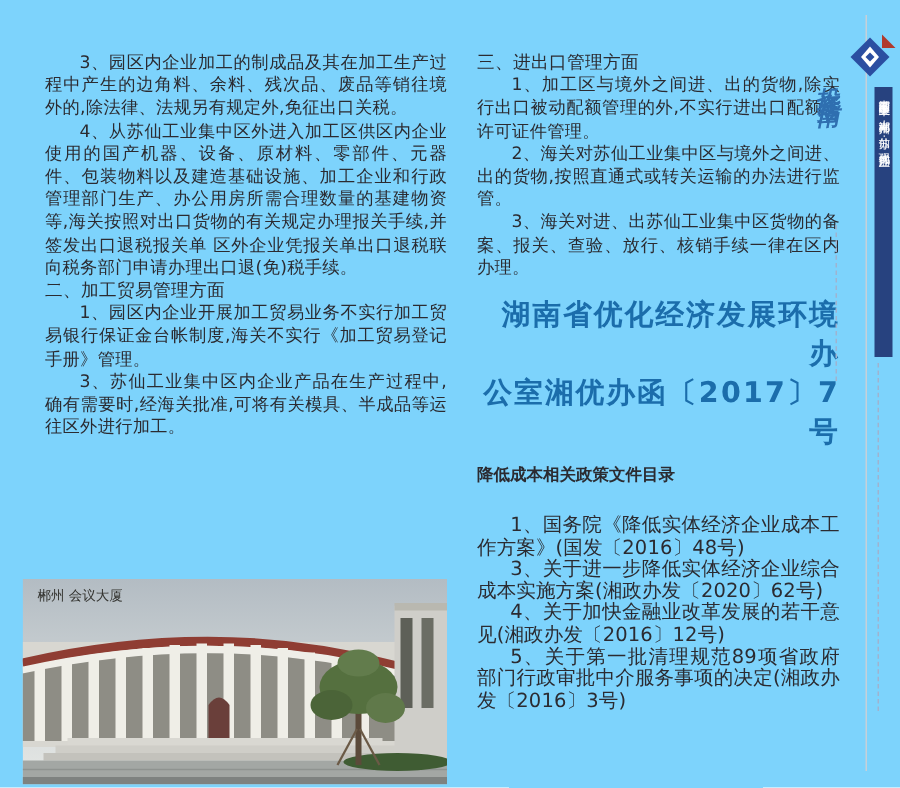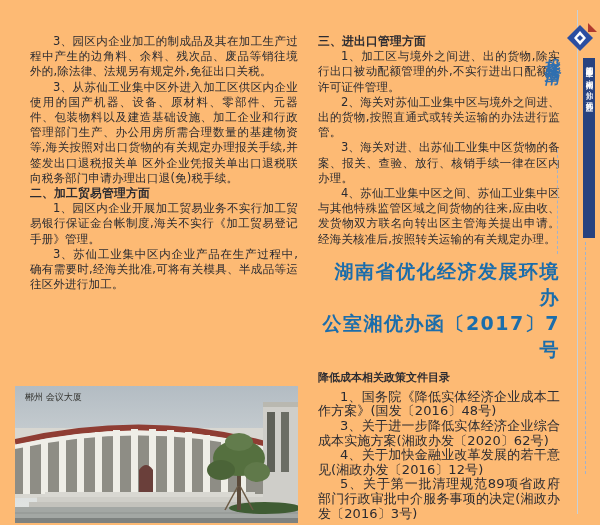--- a/index.html
+++ b/index.html
@@ -1,30 +1,30 @@
 <!DOCTYPE html>
 <html><head>
 <meta charset="utf-8">
 <style>
   html,body{margin:0;padding:0;background:#ffffff;}
   .page{
-    position:relative;width:600px;height:525px;background:#fdba74;overflow:hidden;
+    position:relative;width:600px;height:525px;background:#7dd3fc;overflow:hidden;
     font-family:"DejaVu Sans",sans-serif;color:#2b2b31;
   }
   
   .left-col{position:absolute;left:30px;top:34px;width:268px;}
   .right-col{position:absolute;left:318px;top:34px;width:242px;}
   .para{margin:0;font-size:11.5px;line-height:15.2px;text-align:justify;text-indent:2em;
         font-weight:500;letter-spacing:.2px;}
-  .sec-header{margin:0;font-size:11.8px;line-height:15.2px;font-weight:bold;text-indent:0;
+  .sec-header{margin:0;font-size:11.8px;line-height:15.2px;font-weight:normal;text-indent:0;
         letter-spacing:.2px;}
   .notice-title{margin:11px 0 0 0;color:#1b6dab;font-size:19px;line-height:26px;
         font-weight:bold;letter-spacing:1.5px;}
   .notice-title span{display:block;text-align:right;}
-  .catalog-heading{margin:9px 0 5px 0;font-size:11px;line-height:14px;font-weight:bold;}
+  .catalog-heading{margin:9px 0 20px 0;font-size:11px;line-height:14px;font-weight:bold;}
   .catalog-item{margin:0;font-size:13px;line-height:14.6px;text-align:justify;
         text-indent:1.7em;font-weight:500;letter-spacing:.1px;}
   
   .edge-hairline{position:absolute;left:577px;top:10px;height:504px;width:0;
         border-left:1px solid #c7d0d8;}
   .dashed-line-a{position:absolute;left:557px;top:150px;height:104px;width:0;
         border-left:1px dashed #9fb3cf;}
   .dashed-line-b{position:absolute;left:585px;top:242px;height:232px;width:0;
         border-left:1px dashed #9fb3cf;}
   .calligraphy{
@@ -46,32 +46,31 @@
   .photo{position:absolute;left:15px;top:386px;width:283px;height:137px;margin:0;
         overflow:hidden;}
 </style>
 </head>
 <body>
 
 <div class="page">
 
   <div class="left-col">
     <p class="para">3、园区内企业加工的制成品及其在加工生产过程中产生的边角料、余料、残次品、废品等销往境外的,除法律、法规另有规定外,免征出口关税。</p>
-    <p class="para">3、从苏仙工业集中区外进入加工区供区内企业使用的国产机器、设备、原材料、零部件、元器件、包装物料以及建造基础设施、加工企业和行政管理部门生产、办公用房所需合理数量的基建物资等,海关按照对出口货物的有关规定办理报关手续,并签发出口退税报关单 区外企业凭报关单出口退税联向税务部门申请办理出口退(免)税手续。</p>
+    <p class="para">4、从苏仙工业集中区外进入加工区供区内企业使用的国产机器、设备、原材料、零部件、元器件、包装物料以及建造基础设施、加工企业和行政管理部门生产、办公用房所需合理数量的基建物资等,海关按照对出口货物的有关规定办理报关手续,并签发出口退税报关单 区外企业凭报关单出口退税联向税务部门申请办理出口退(免)税手续。</p>
     <p class="sec-header">二、加工贸易管理方面</p>
     <p class="para">1、园区内企业开展加工贸易业务不实行加工贸易银行保证金台帐制度,海关不实行《加工贸易登记手册》管理。</p>
     <p class="para">3、苏仙工业集中区内企业产品在生产过程中,确有需要时,经海关批准,可将有关模具、半成品等运往区外进行加工。</p>
   </div>
 
   <div class="right-col">
     <p class="sec-header">三、进出口管理方面</p>
     <p class="para">1、加工区与境外之间进、出的货物,除实行出口被动配额管理的外,不实行进出口配额、许可证件管理。</p>
     <p class="para">2、海关对苏仙工业集中区与境外之间进、出的货物,按照直通式或转关运输的办法进行监管。</p>
     <p class="para">3、海关对进、出苏仙工业集中区货物的备案、报关、查验、放行、核销手续一律在区内办理。</p>
-    <p class="para">4、苏仙工业集中区之间、苏仙工业集中区与其他特殊监管区域之间货物的往来,应由收、发货物双方联名向转出区主管海关提出申请。经海关核准后,按照转关运输的有关规定办理。</p>
 
     <h2 class="notice-title">
       <span>湖南省优化经济发展环境办</span>
       <span>公室湘优办函〔2017〕7号</span>
     </h2>
 
     <p class="catalog-heading">降低成本相关政策文件目录</p>
     <p class="catalog-item">1、国务院《降低实体经济企业成本工作方案》(国发〔2016〕48号)</p>
     <p class="catalog-item">3、关于进一步降低实体经济企业综合成本实施方案(湘政办发〔2020〕62号)</p>
     <p class="catalog-item">4、关于加快金融业改革发展的若干意见(湘政办发〔2016〕12号)</p>

